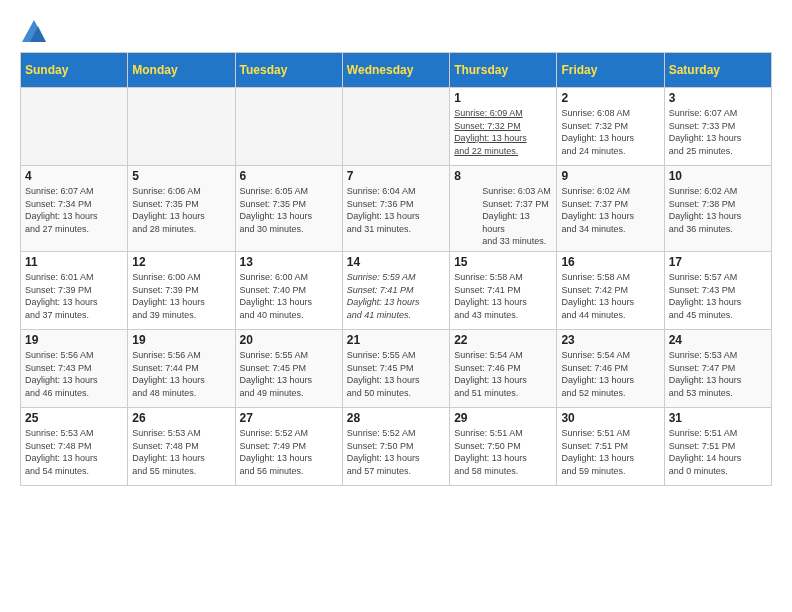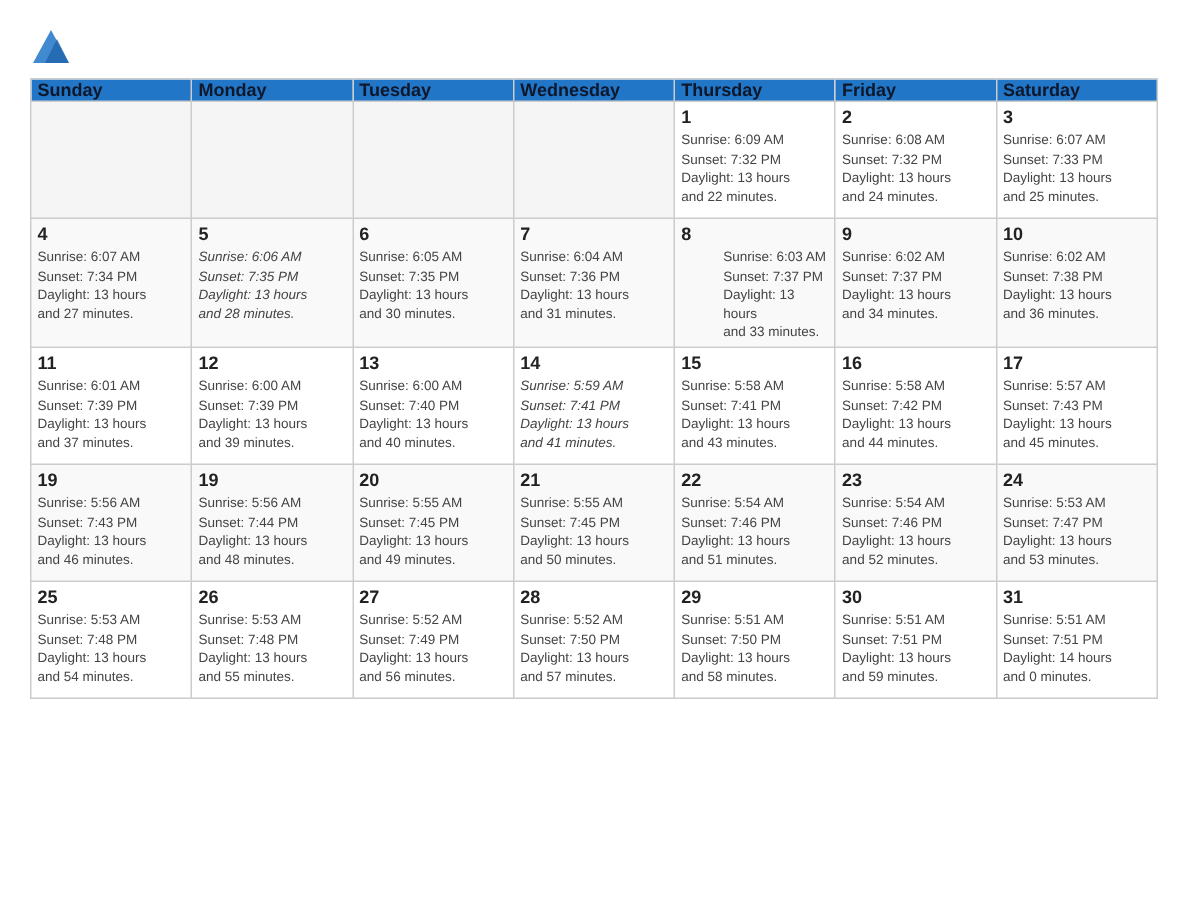--- a/index.html
+++ b/index.html
@@ -58,24 +58,24 @@
       color: #333;
       margin-top: 2px;
     }
     .calendar {
       width: 100%;
       border-collapse: collapse;
       table-layout: fixed;
     }
     .calendar th {
       background-color: #2176c7;
-      color: #0f172a;
+      color: #fde047;
       font-size: 12px;
       font-weight: bold;
-      padding: 0 4px;
+      padding: 10px 4px;
       text-align: left;
       border: 1px solid #ccc;
     }
     .calendar td {
       vertical-align: top;
       border: 1px solid #ccc;
       padding: 3px 4px;
       font-size: 9.5px;
       color: #333;
       height: 78px;
@@ -134,21 +134,21 @@
         </tr>
     </thead>
     <tbody id="calendar-body">
     <tr>
           <td class="empty"></td>
           <td class="empty"></td>
           <td class="empty"></td>
           <td class="empty"></td>
           <td>
             <span class="day-number">1</span>
-            <div class="day-info" style="white-space: pre-line;">Sunrise: 6:09 AM
+            <div class="day-info" style="white-space: pre-line; text-decoration: underline;">Sunrise: 6:09 AM
 Sunset: 7:32 PM
 Daylight: 13 hours
 and 22 minutes.</div>
           </td>
           <td>
             <span class="day-number">2</span>
             <div class="day-info" style="white-space: pre-line;">Sunrise: 6:08 AM
 Sunset: 7:32 PM
 Daylight: 13 hours
 and 24 minutes.</div>
@@ -164,21 +164,21 @@
         <tr>
           <td>
             <span class="day-number">4</span>
             <div class="day-info" style="white-space: pre-line;">Sunrise: 6:07 AM
 Sunset: 7:34 PM
 Daylight: 13 hours
 and 27 minutes.</div>
           </td>
           <td>
             <span class="day-number">5</span>
-            <div class="day-info" style="white-space: pre-line; font-style: italic;">Sunrise: 6:06 AM
+            <div class="day-info" style="white-space: pre-line;">Sunrise: 6:06 AM
 Sunset: 7:35 PM
 Daylight: 13 hours
 and 28 minutes.</div>
           </td>
           <td>
             <span class="day-number">6</span>
             <div class="day-info" style="white-space: pre-line;">Sunrise: 6:05 AM
 Sunset: 7:35 PM
 Daylight: 13 hours
 and 30 minutes.</div>

